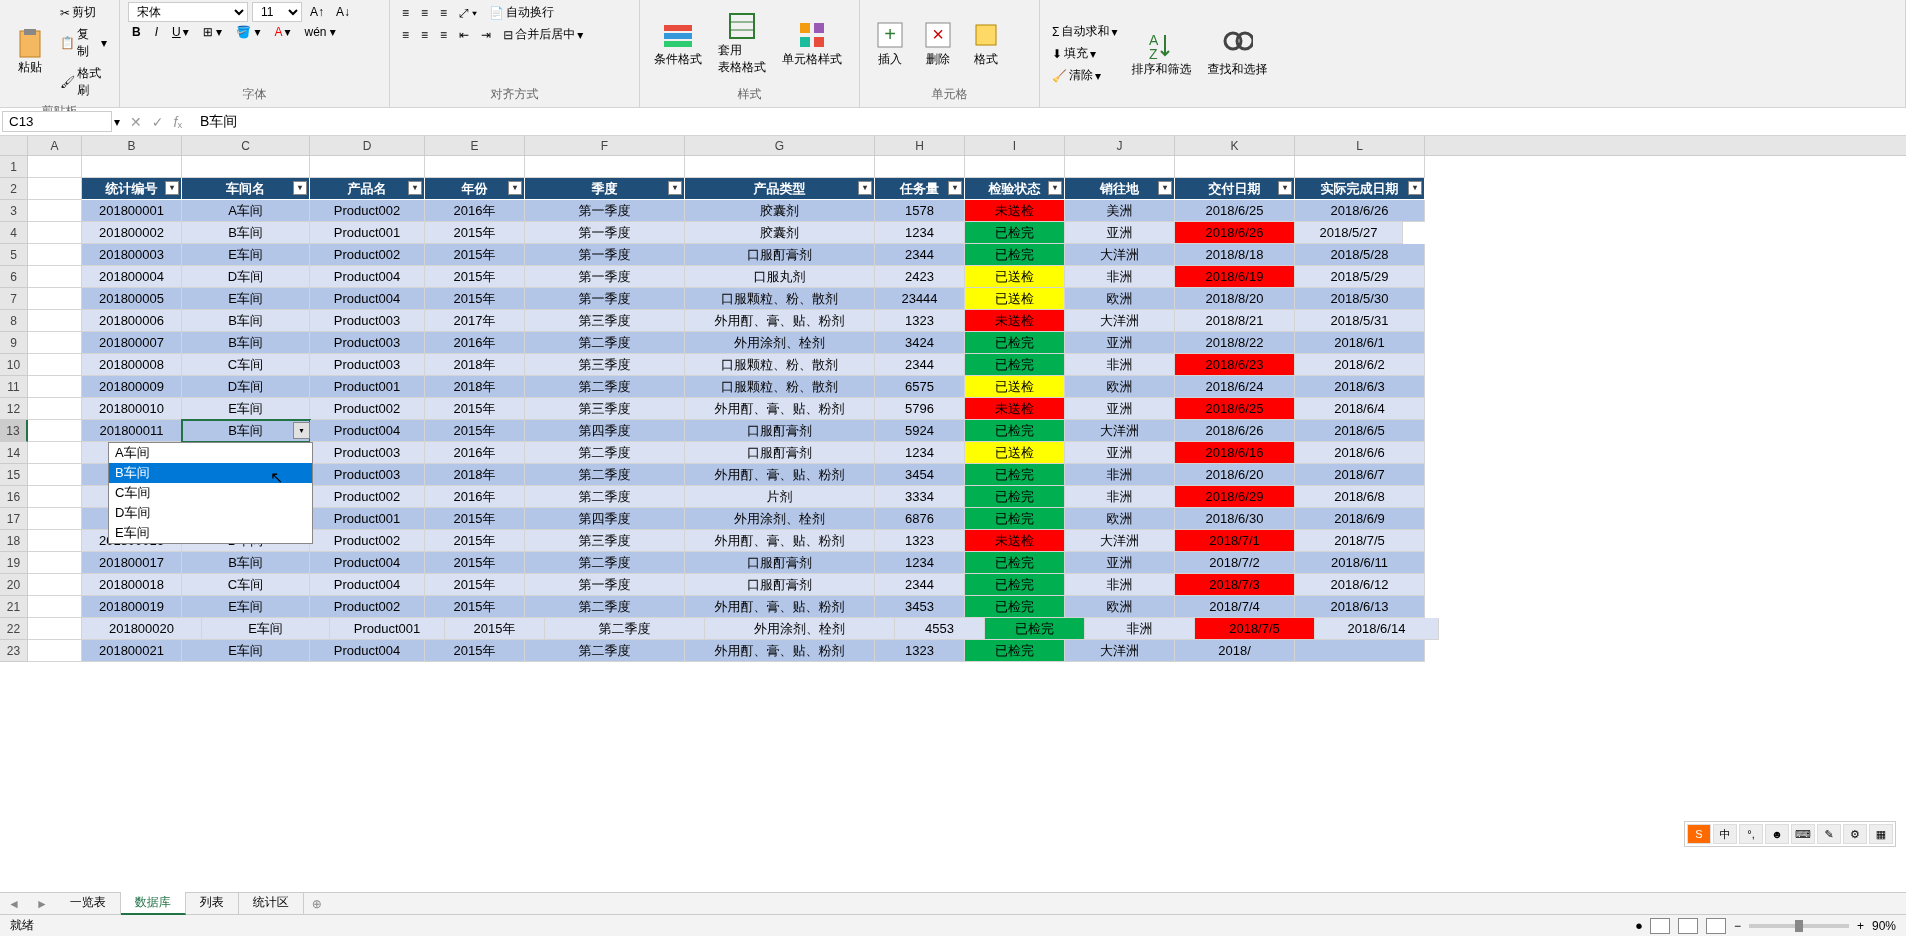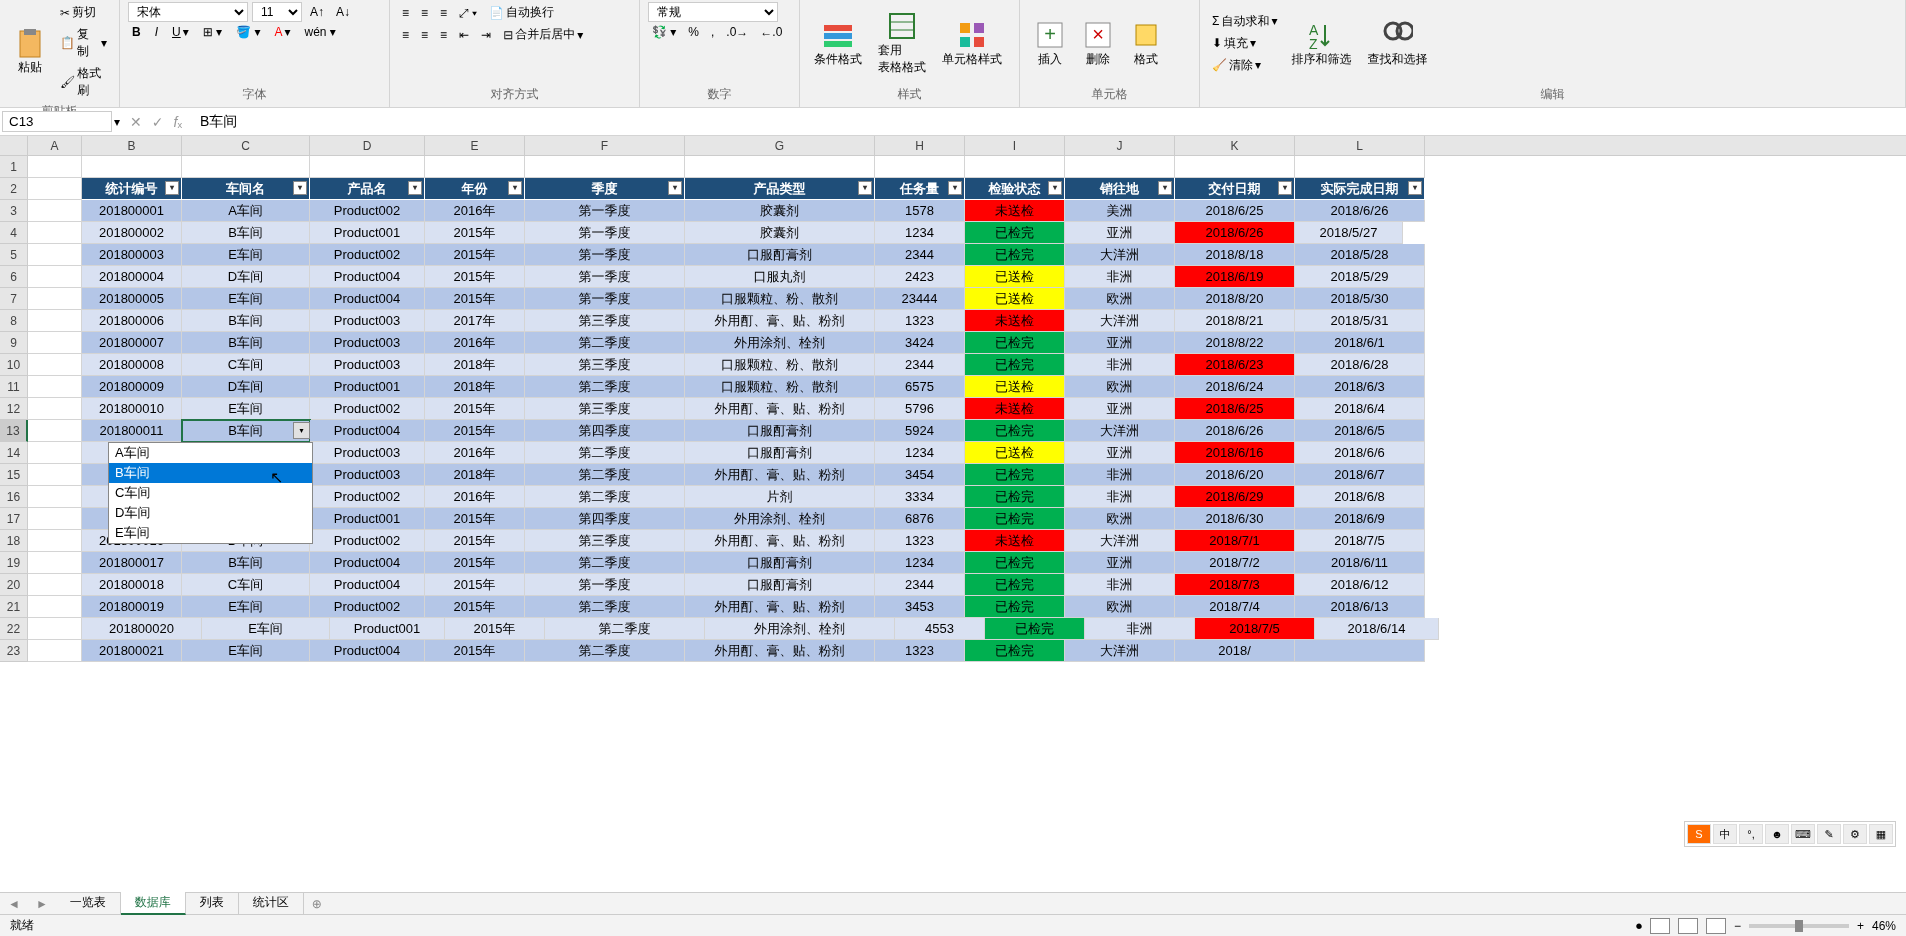--- a/index.html
+++ b/index.html
@@ -113,33 +113,20 @@
         <span class="small-btn">≡</span>
         <span class="small-btn">≡</span>
         <span class="small-btn">⇤</span>
         <span class="small-btn">⇥</span>
         <span class="small-btn">⊟ <span>合并后居中</span> ▾</span>
       </div>
     </div>
     <div class="ribbon-group-label">对齐方式</div>
   </div>
 
-  <div class="ribbon-group" style="width:160px">
-    <div class="ribbon-content col-stack" style="align-items:flex-start">
-      <select class="font-select" style="width:130px"><option>常规</option></select>
-      <div style="display:flex;gap:4px">
-        <span class="small-btn">💱 ▾</span>
-        <span class="small-btn">%</span>
-        <span class="small-btn">,</span>
-        <span class="small-btn">.0→</span>
-        <span class="small-btn">←.0</span>
-      </div>
-    </div>
-    <div class="ribbon-group-label">数字</div>
-  </div>
 
   <div class="ribbon-group" style="width:220px">
     <div class="ribbon-content">
       <div class="big-btn">
           <svg width="32" height="32">
             <rect x="2" y="6" width="28" height="6" fill="#e74c3c"></rect>
             <rect x="2" y="14" width="28" height="6" fill="#3498db"></rect>
             <rect x="2" y="22" width="28" height="6" fill="#2ecc71"></rect>
           </svg>
           <span>条件格式</span>
@@ -208,21 +195,20 @@
           <span>排序和筛选</span>
         </div>
       <div class="big-btn">
           <svg width="32" height="32">
             <circle cx="12" cy="12" r="8" fill="none" stroke="#444" stroke-width="3"></circle>
             <circle cx="24" cy="12" r="8" fill="none" stroke="#444" stroke-width="3"></circle>
           </svg>
           <span>查找和选择</span>
         </div>
     </div>
-    <div class="ribbon-group-label">编辑</div>
   </div>
 </div>
 
 <div class="formula-bar">
   <input class="name-box" value="C13" style=""> ▾
   <div class="fx-btns">
     <span class="fx-btn">✕</span>
     <span class="fx-btn">✓</span>
     <span class="fx-btn"><i>f</i>ₓ</span>
   </div>
@@ -387,21 +373,21 @@
         <div class="cell band-odd" style="width:100px">201800008</div>
         <div class="cell band-odd" style="width:128px">C车间</div>
         <div class="cell band-odd" style="width:115px">Product003</div>
         <div class="cell band-odd" style="width:100px">2018年</div>
         <div class="cell band-odd" style="width:160px">第三季度</div>
         <div class="cell band-odd" style="width:190px">口服颗粒、粉、散剂</div>
         <div class="cell band-odd" style="width:90px">2344</div>
         <div class="cell status-green" style="width:100px">已检完</div>
         <div class="cell band-odd" style="width:110px">非洲</div>
         <div class="cell date-red" style="width:120px">2018/6/23</div>
-        <div class="cell band-odd" style="width:130px">2018/6/28</div>
+        <div class="cell band-odd" style="width:130px">2018/6/2</div>
       </div>
       <div class="grid-row">
         <div class="row-header ">11</div>
         <div class="cell" style="width:54px"></div>
         <div class="cell band-even" style="width:100px">201800009</div>
         <div class="cell band-even" style="width:128px">D车间</div>
         <div class="cell band-even" style="width:115px">Product001</div>
         <div class="cell band-even" style="width:100px">2018年</div>
         <div class="cell band-even" style="width:160px">第二季度</div>
         <div class="cell band-even" style="width:190px">口服颗粒、粉、散剂</div>
@@ -632,15 +618,15 @@
   <div class="status-right">
     <span>⏺</span>
     <div class="view-btn"></div>
     <div class="view-btn"></div>
     <div class="view-btn"></div>
     <span>−</span>
     <div class="zoom-slider">
         <div class="zoom-thumb"></div>
       </div>
     <span>+</span>
-    <span>46%</span>
+    <span>90%</span>
   </div>
 </div>
 
 </body></html>

